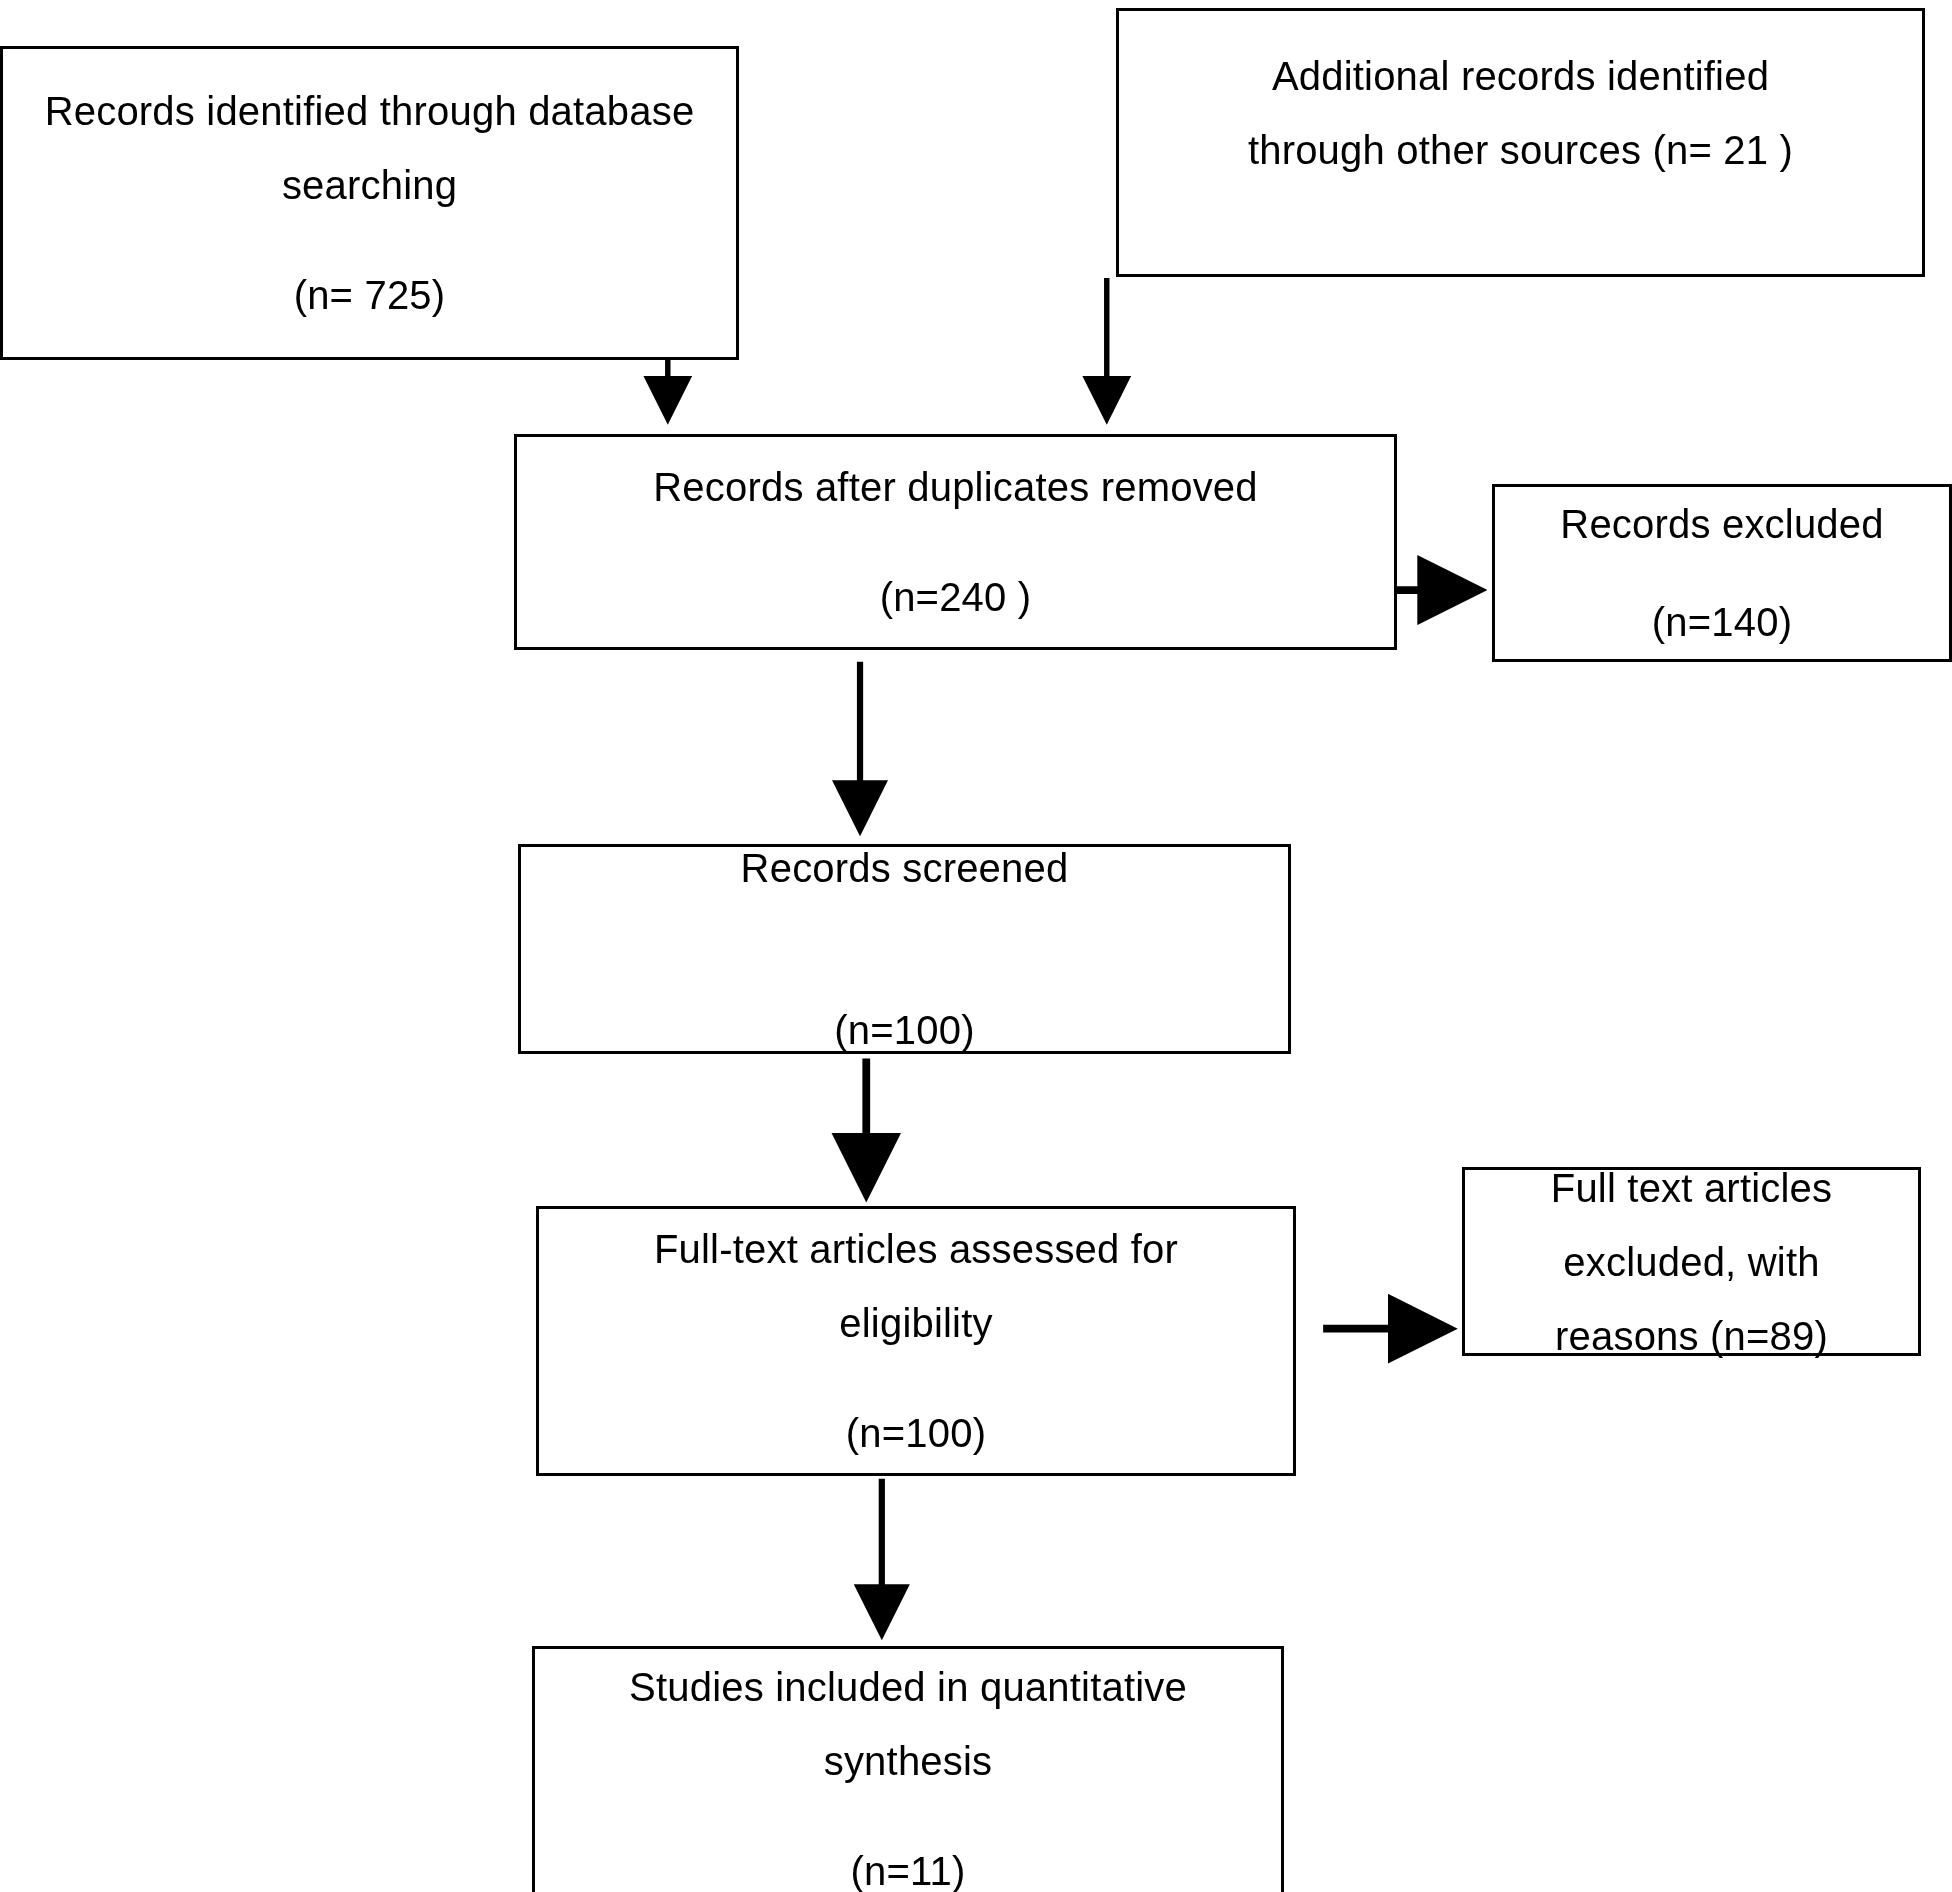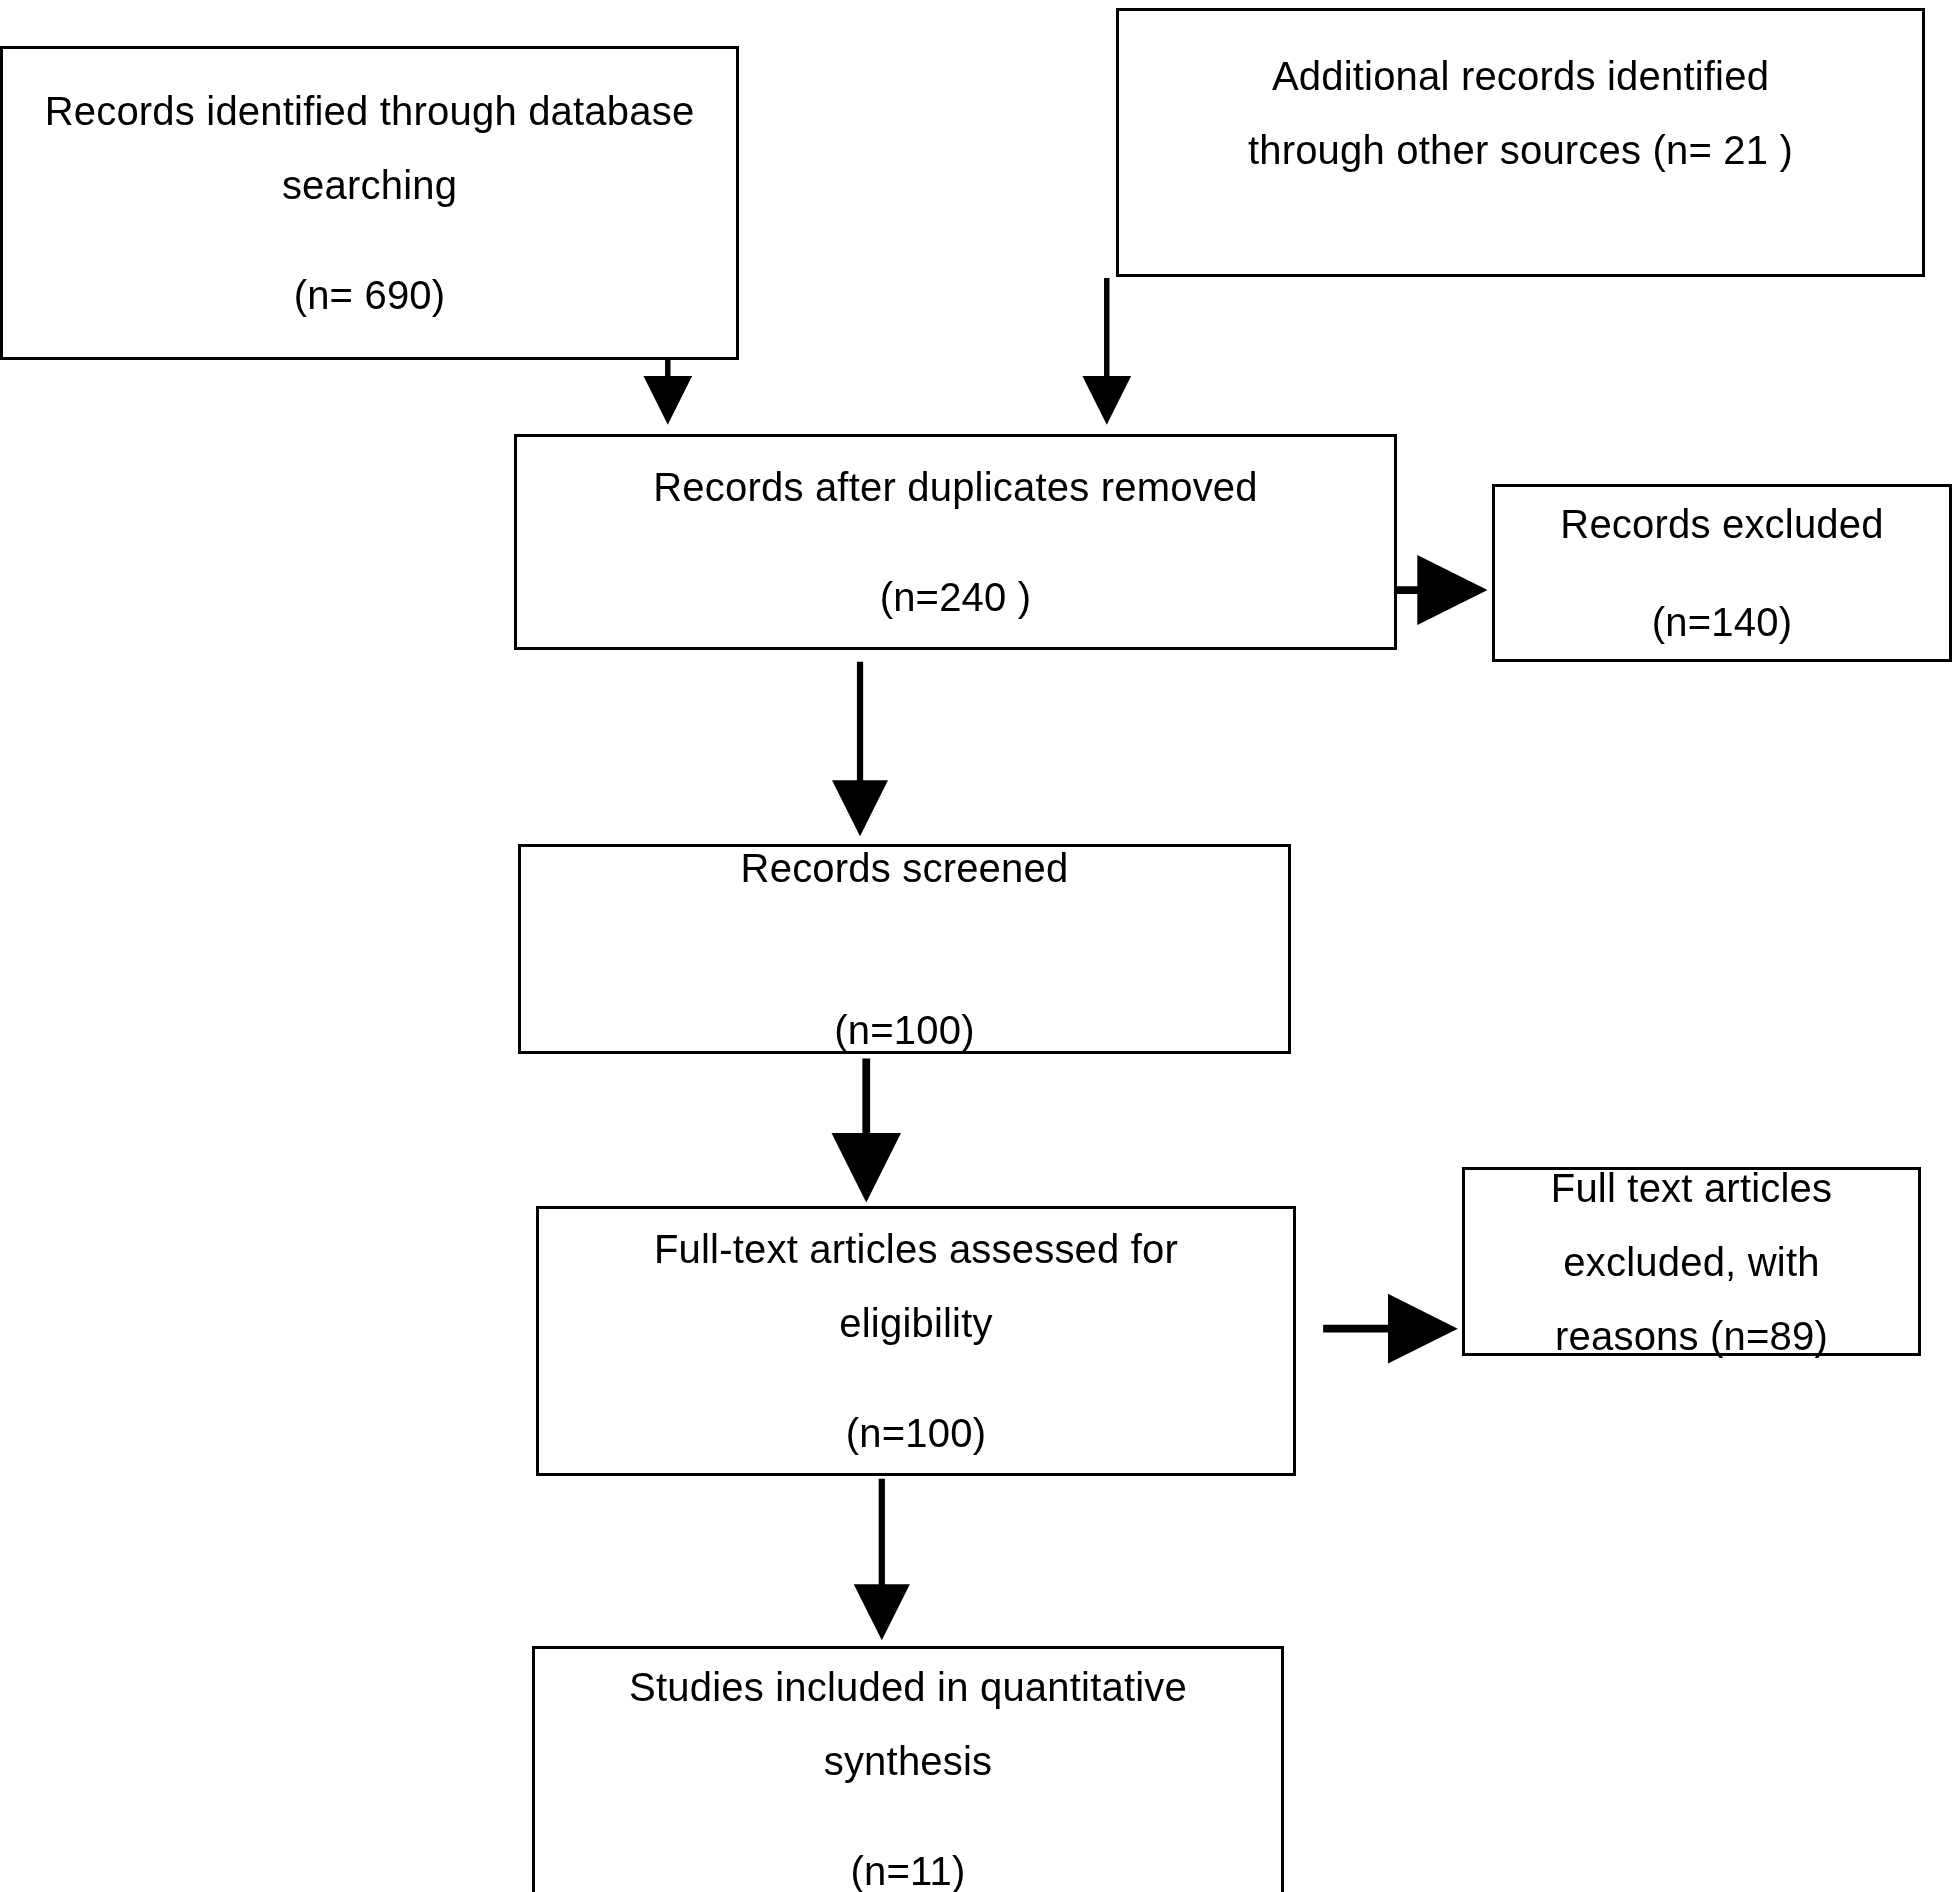--- a/index.html
+++ b/index.html
@@ -92,21 +92,21 @@
       <g>
         <line x1="1133" y1="1900" x2="1133" y2="2093" stroke="#000000" stroke-width="8" marker-end="url(#arrowhead)"></line>
       </g>
     </svg>
   </div>
 
   <div class="node" id="box-db-search">
     <span class="line">Records identified through database</span>
     <span class="line">searching</span>
     <span class="gap"></span>
-    <span class="line">(n= 690)</span>
+    <span class="line">(n= 725)</span>
   </div>
 
   <div class="node" id="box-other-sources" style="justify-content:flex-start;padding-top:28px;">
     <span class="line">Additional records identified</span>
     <span class="line">through other sources (n= 21 )</span>
   </div>
 
   <div class="node" id="box-after-dupes">
     <span class="line">Records after duplicates removed</span>
     <span class="gap"></span>

